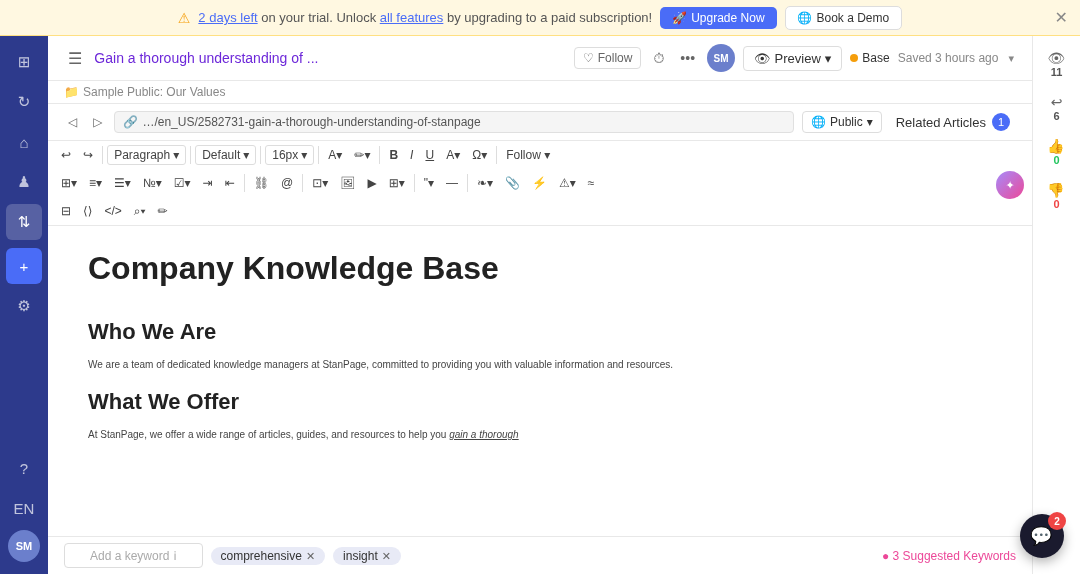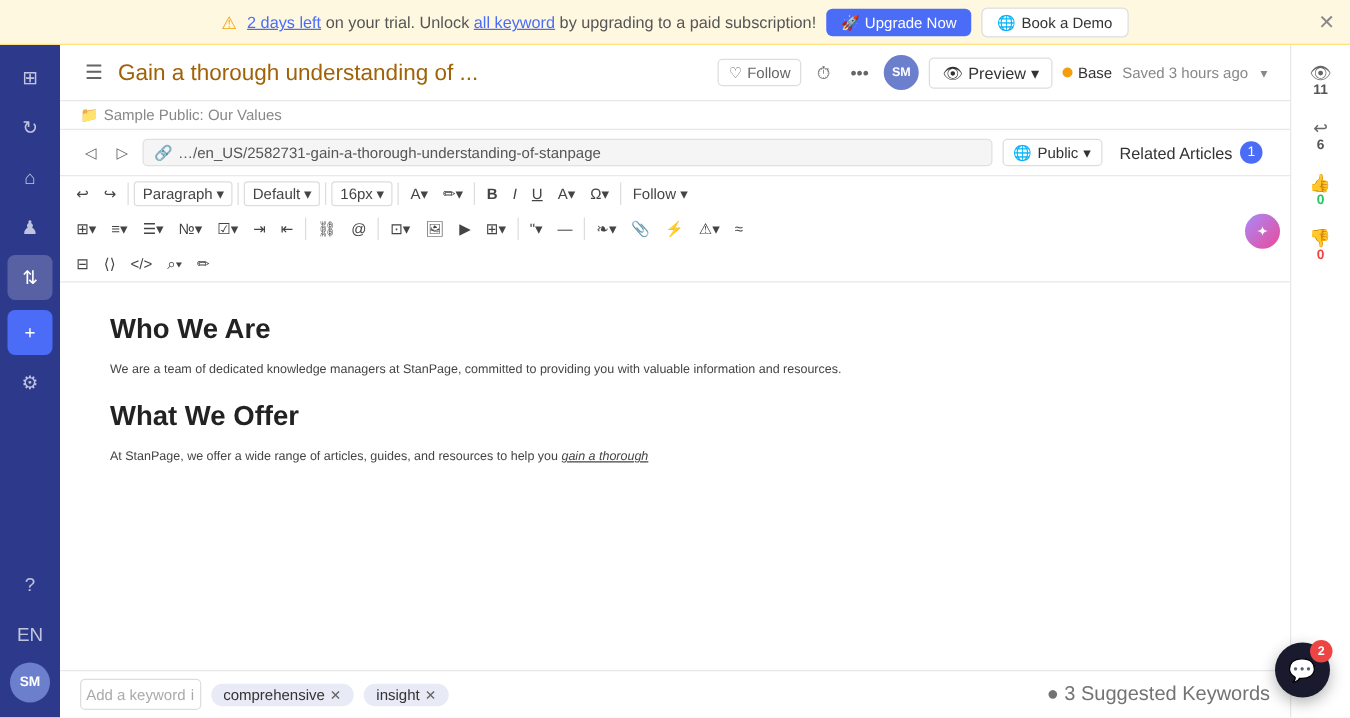--- a/index.html
+++ b/index.html
@@ -124,23 +124,23 @@
     }
     .hamburger-btn {
       background: none;
       border: none;
       cursor: pointer;
       color: #666;
       font-size: 16px;
       padding: 4px;
     }
     .article-title {
-      font-size: 18px;
+      font-size: 14px;
       font-weight: 500;
-      color: #a16207;
+      color: #6d28d9;
       flex: 1;
     }
     .follow-btn {
       display: flex;
       align-items: center;
       gap: 4px;
       color: #666;
       font-size: 12px;
       background: none;
       border: 1px solid #ddd;
@@ -361,43 +361,43 @@
       gap: 8px;
       flex-shrink: 0;
       background: white;
     }
     .keyword-add-input {
       display: flex;
       align-items: center;
       gap: 4px;
       border: 1px solid #ddd;
       border-radius: 4px;
-      padding: 3px 4px;
+      padding: 3px 25px;
       font-size: 12px;
       color: #aaa;
       cursor: pointer;
     }
     .keyword-tag {
       display: flex;
       align-items: flex-end;
       gap: 4px;
       background: #e8eaf6;
       border-radius: 12px;
       padding: 2px 10px;
       font-size: 12px;
       color: #333;
     }
     .keyword-tag .remove { cursor: pointer; color: #666; font-size: 11px; }
     .suggested-btn {
       margin-left: auto;
       background: none;
       border: none;
       cursor: pointer;
-      font-size: 16px;
-      color: #737373;
+      font-size: 12px;
+      color: #ec4899;
     }
 
     
     .right-panel {
       width: 48px;
       background: white;
       border-left: 1px solid #e8e8e8;
       display: flex;
       flex-direction: column;
       align-items: center;
@@ -463,21 +463,21 @@
     }
   </style>
 </head>
 <body>
 
 <div class="top-banner">
   <span class="warning-icon">⚠</span>
   <span>
     <a>2 days left</a>
     <span> on your trial. Unlock </span>
-    <a>all keyword</a>
+    <a>all features</a>
     <span> by upgrading to a paid subscription!</span>
   </span>
   <button class="upgrade-btn">
     <span>🚀</span>
     <span>Upgrade Now</span>
   </button>
   <button class="demo-btn">
     <span>🌐</span>
     <span>Book a Demo</span>
   </button>
@@ -603,20 +603,21 @@
       <div class="toolbar-row">
         <button class="tb-btn">⊟</button>
         <button class="tb-btn">⟨⟩</button>
         <button class="tb-btn">&lt;/&gt;</button>
         <button class="tb-btn">⌕▾</button>
         <button class="tb-btn">✏</button>
       </div>
     </div>
 
     <div class="editor-content">
+      <h1 class="editor-title-h1">Company Knowledge Base</h1>
       <h2 class="editor-h2">Who We Are</h2>
       <p class="editor-p">We are a team of dedicated knowledge managers at StanPage, committed to providing you with valuable information and resources.</p>
       <h2 class="editor-h2">What We Offer</h2>
       <p class="editor-p">
         At StanPage, we offer a wide range of articles, guides, and resources to help you <a class="underline-link">gain a thorough</a>
       </p>
     </div>
 
     <div class="keywords-bar">
       <div class="keyword-add-input">

